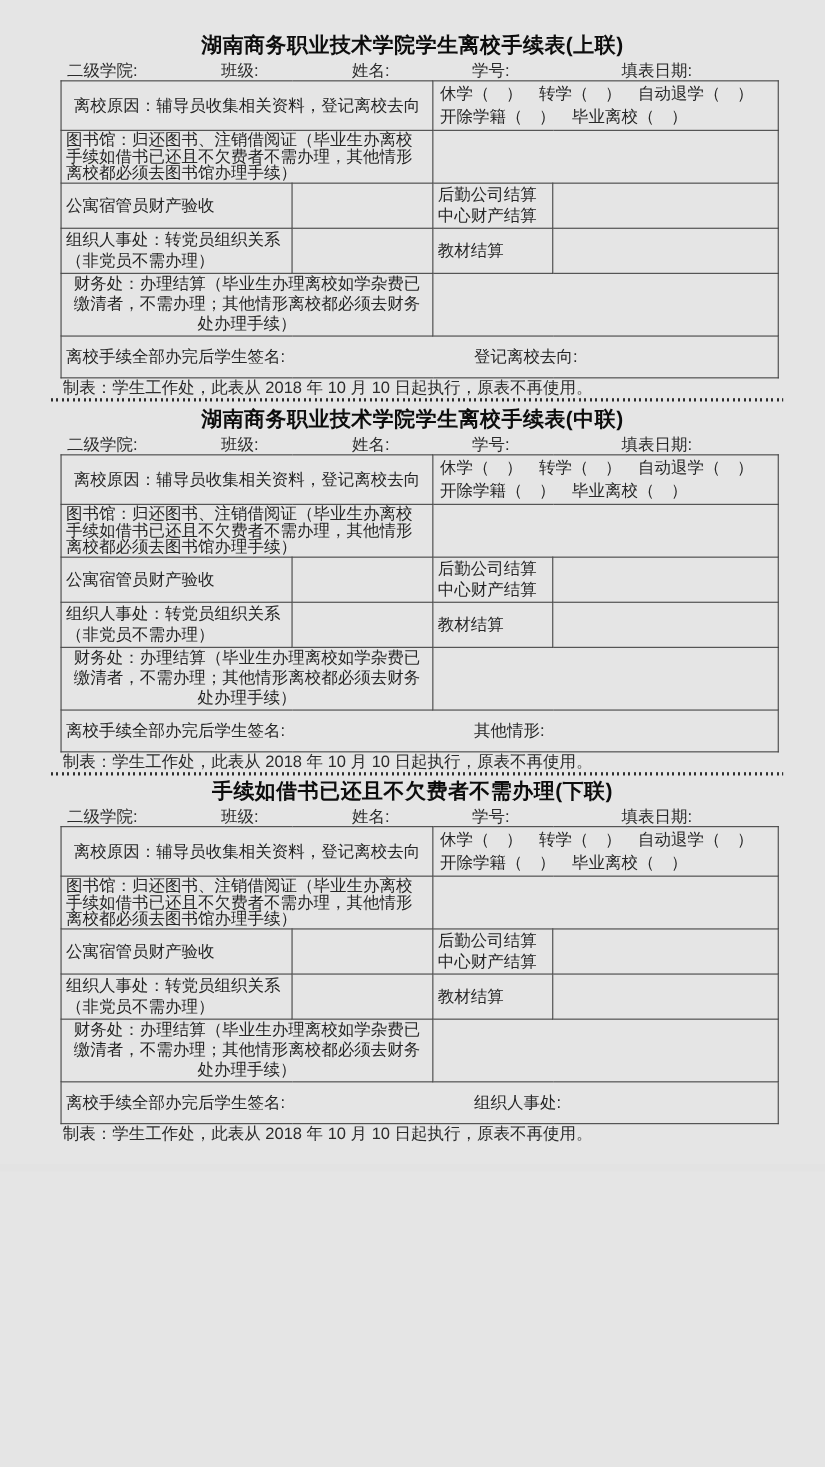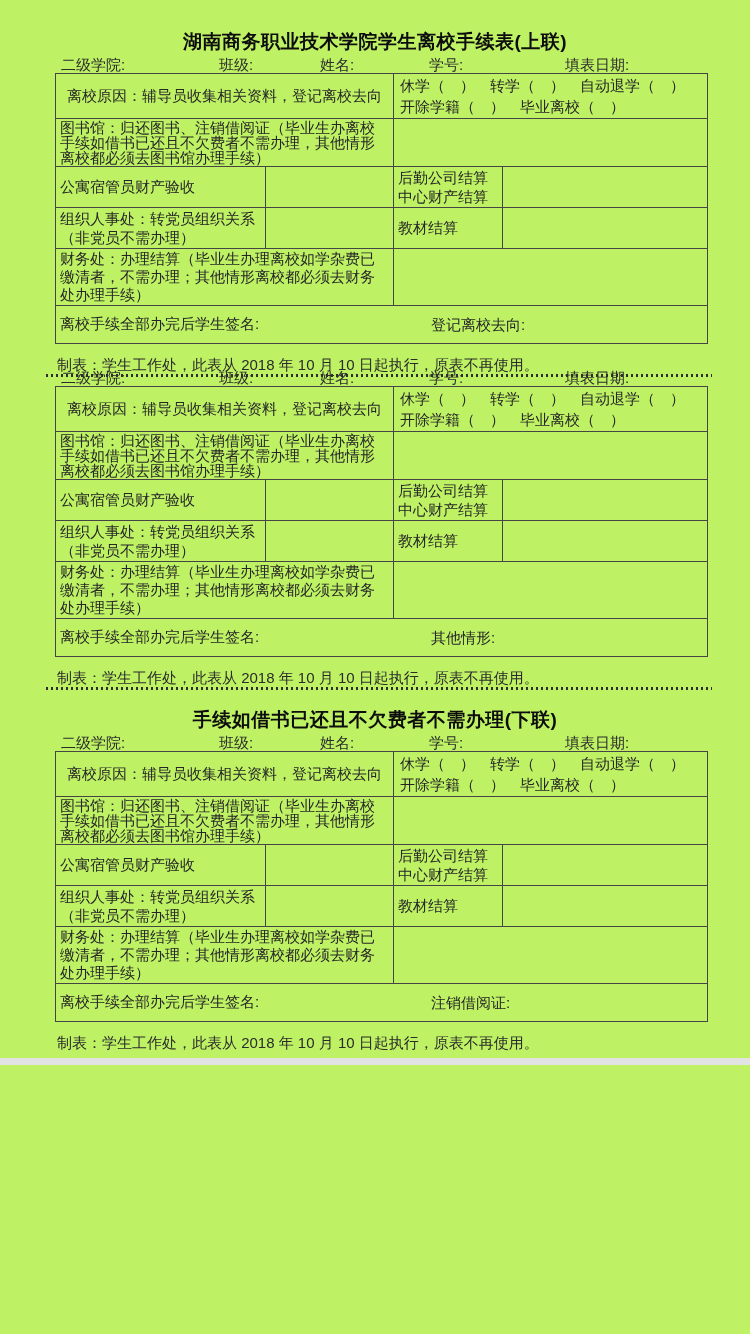--- a/index.html
+++ b/index.html
@@ -1,64 +1,64 @@
 <!DOCTYPE html>
 <html><head>
 <meta charset="utf-8">
 <style>
   html,body{margin:0;padding:0;background:#ffffff;}
   .page{
     position:relative;
     width:750px;height:1334px;
-    background:#bef264;
+    background:#e5e5e5;
     color:#262626;
     font-family:"Liberation Sans",sans-serif;
     overflow:hidden;
   }
   .section{position:absolute;left:0;width:750px;}
   .sec-title{
     margin:4px 0 0 0;
     height:23px;line-height:23px;
     text-align:center;
     font-size:19px;font-weight:bold;color:#0d0d0d;
     letter-spacing:0.5px;
   }
   .hdr{
     position:relative;
     margin:4px 0 0 55px;
     width:651px;height:16px;
     font-size:15px;line-height:16px;color:#2b2b2b;
   }
   .hdr span{position:absolute;top:0;white-space:nowrap;}
-  .hf0{left:6px;}  .hf1{left:146px;margin-left:18px;} .hf2{left:265px;} .hf3{left:374px;} .hf4{left:510px;}
+  .hf0{left:6px;}  .hf1{left:146px;} .hf2{left:265px;} .hf3{left:374px;} .hf4{left:510px;}
   table.form{
     margin-left:55px;
     width:652px;
     border-collapse:collapse;
     table-layout:fixed;
   }
   table.form td{
     border:1px solid #454545;
     font-size:15px;color:#262626;
     padding:1px 4px;
     vertical-align:middle;
     overflow:hidden;
   }
   td.center{text-align:center;}
   td.vtop{vertical-align:top;padding-top:3px;}
   .opt-line{line-height:21px;white-space:pre-wrap;padding-left:2px;}
   .tight div{line-height:15px;white-space:nowrap;}
   td.tight{padding:0 3px;margin-top:44px;}
   .l19 div{line-height:19px;white-space:nowrap;}
-  td.fin{padding:0 5px;}
+  td.fin{padding:0 5px;text-align:center;}
   .fin div{line-height:18px;white-space:nowrap;}
   td.signrow{position:relative;}
   .sign2{position:absolute;left:375px;top:50%;transform:translateY(-50%);white-space:nowrap;}
   .footer{
-    margin:14px 0 0 57px;
+    margin:2px 0 0 57px;
     font-size:15px;line-height:14px;
     white-space:pre-wrap;color:#2b2b2b;
   }
   .dotted{
     margin:2px 0 0 46px;
     width:666px;height:3px;
     background:repeating-linear-gradient(to right,#2e2e2e 0 2px,transparent 2px 5px);
   }
   .gray-bar{position:absolute;left:0;top:1058px;width:750px;height:7px;background:#e3e3e3;}
 </style>
@@ -131,20 +131,21 @@
           <span class="sign2">登记离校去向:</span>
         </td>
       </tr>
     </tbody>
       </table>
     <div class="footer">制表：学生工作处，此表从 2018 年 10 月 10 日起执行，原表不再使用。</div>
     <div class="dotted"></div>
   </div>
 
   <div class="section" style="top:366px;">
+    <div class="sec-title">湖南商务职业技术学院学生离校手续表(中联)</div>
     <div class="hdr">
       <span class="hf0">二级学院:</span>
       <span class="hf1">班级:</span>
       <span class="hf2">姓名:</span>
       <span class="hf3">学号:</span>
       <span class="hf4">填表日期:</span>
     </div>
     <table class="form">
       <colgroup>
           <col style="width:210px">
@@ -260,21 +261,21 @@
         <td colspan="2" class="fin">
           <div>财务处：办理结算（毕业生办理离校如学杂费已</div>
           <div>缴清者，不需办理；其他情形离校都必须去财务</div>
           <div>处办理手续）</div>
         </td>
         <td colspan="2"></td>
       </tr>
       <tr style="height:38px;">
         <td colspan="4" class="signrow">
           <span>离校手续全部办完后学生签名:</span>
-          <span class="sign2">注销借阅证:</span>
+          <span class="sign2">组织人事处:</span>
         </td>
       </tr>
     </tbody>
       </table>
     <div class="footer">制表：学生工作处，此表从 2018 年 10 月 10 日起执行，原表不再使用。</div>
   </div>
 
   <div class="gray-bar"></div>
 </div>
 

